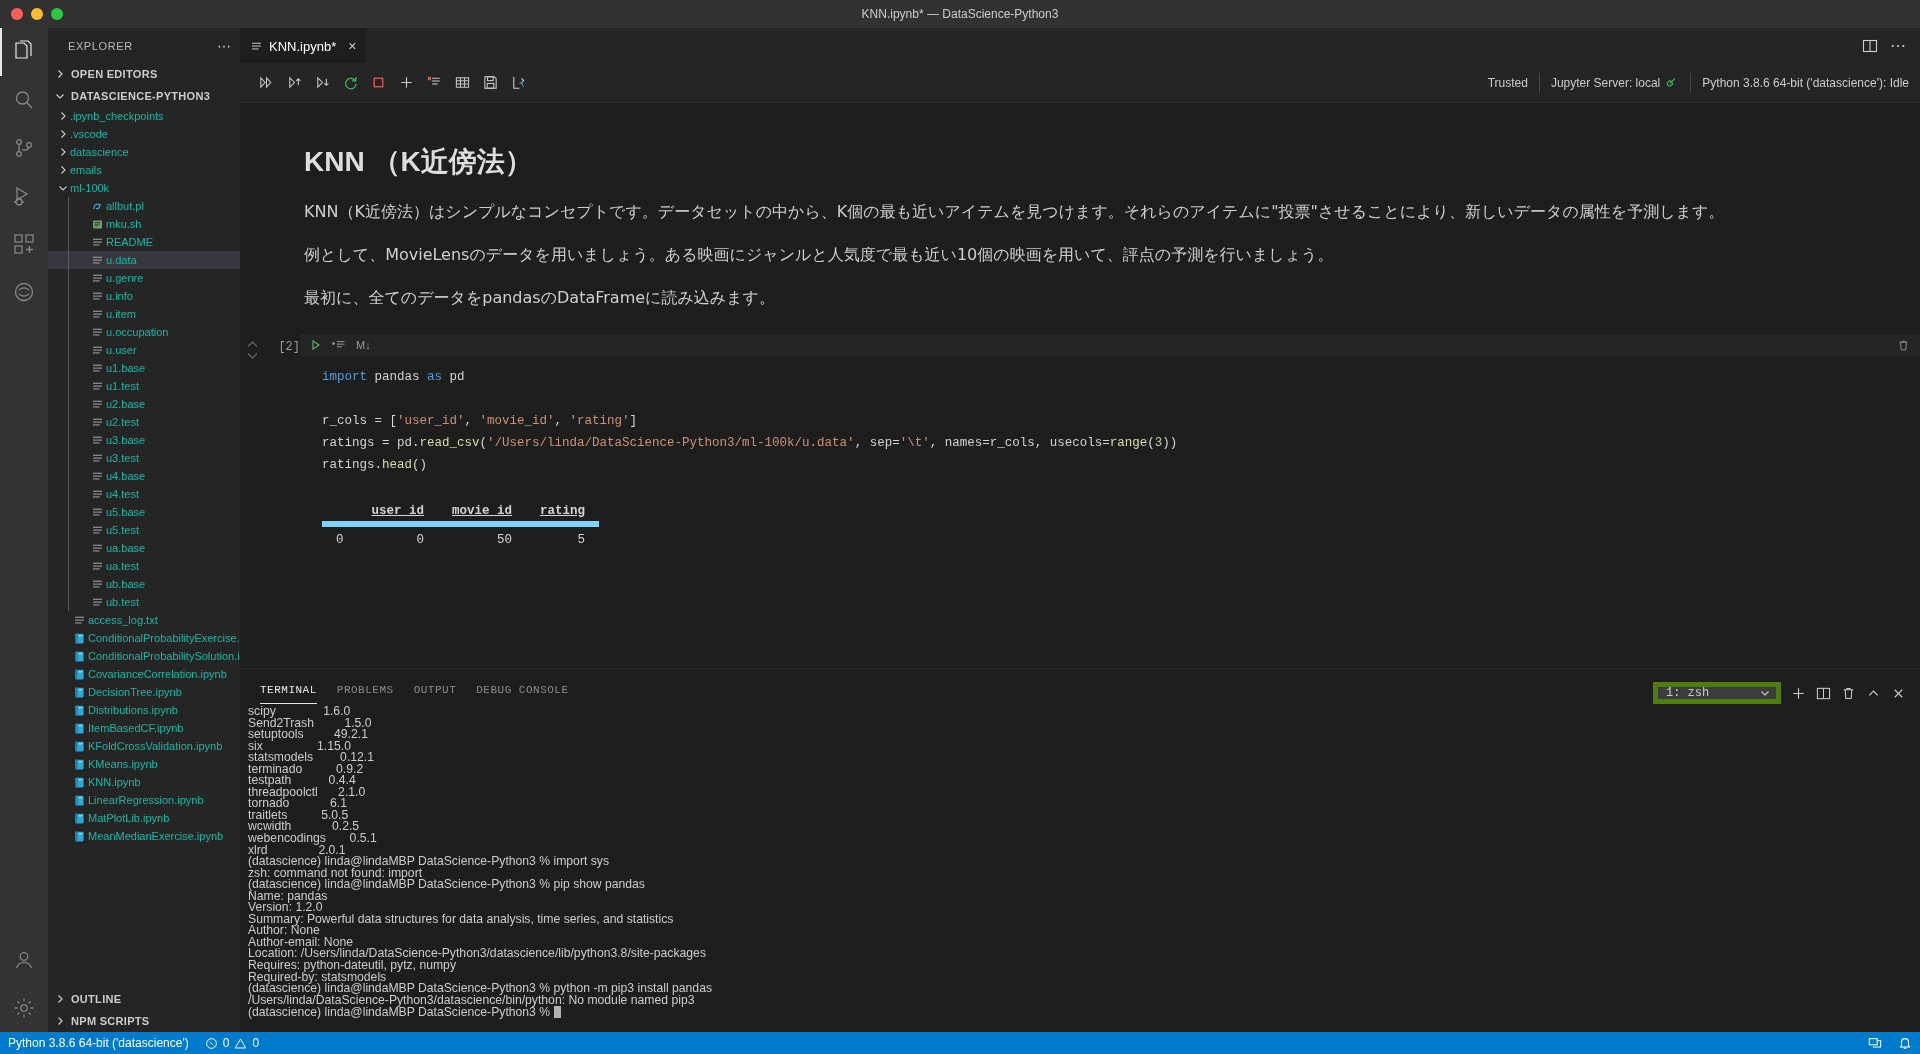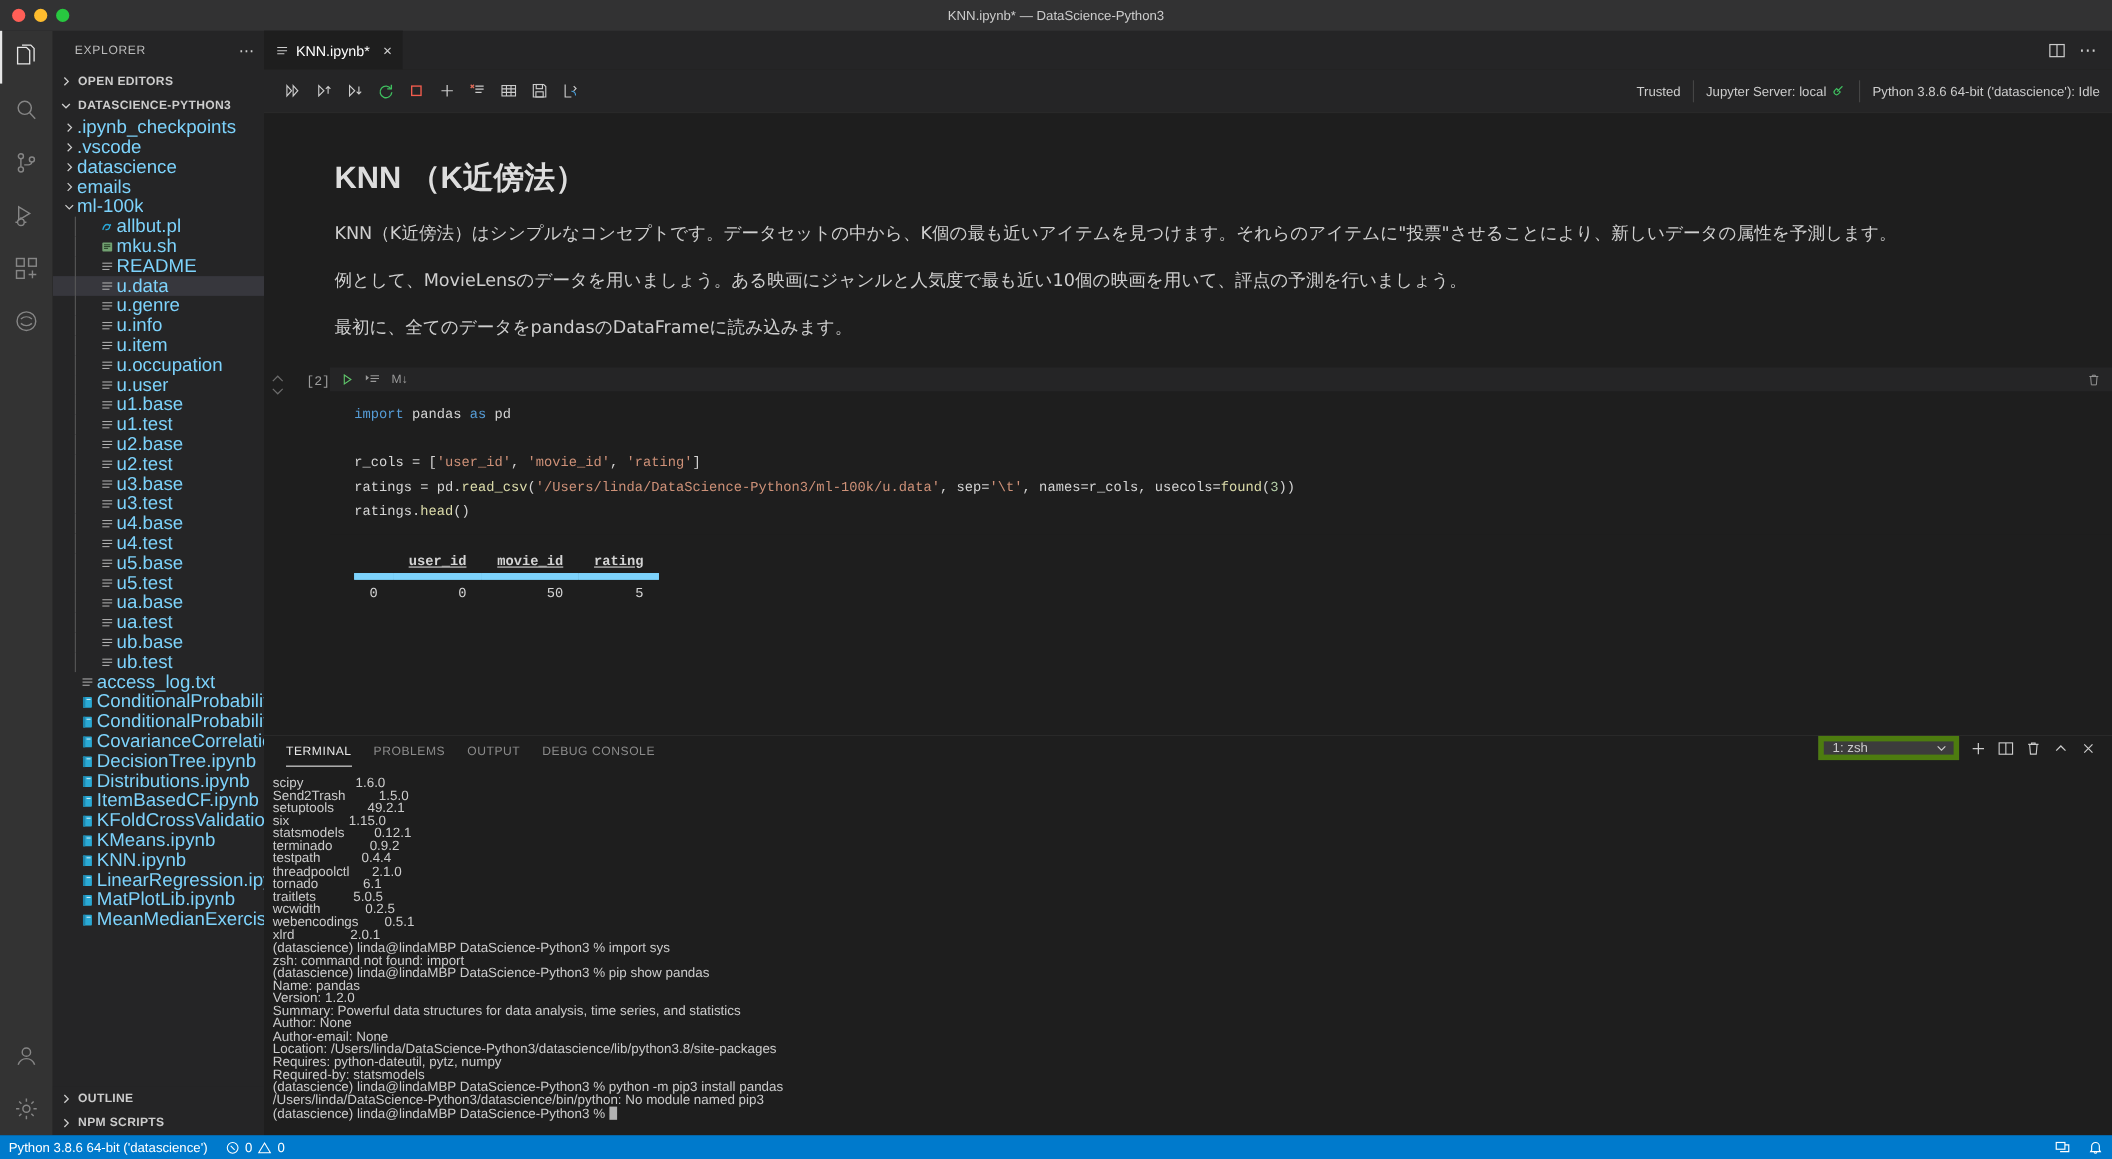--- a/index.html
+++ b/index.html
@@ -55,22 +55,22 @@
     flex: 0 0 35px;
   }
   .sb-dots { color: #cccccc; font-size: 14px; cursor: pointer; letter-spacing: 1px; }
   .sb-section {
     height: 22px; display: flex; align-items: center; gap: 3px; padding-left: 4px;
     color: #cccccc; font-size: 11px; font-weight: bold; letter-spacing: .3px; cursor: pointer;
   }
   .chev { width: 16px; height: 16px; display: inline-flex; align-items: center; justify-content: center; color: #cccccc; flex: 0 0 16px; }
   .tree { flex: 1 1 auto; overflow: hidden; position: relative; }
   .row {
-    height: 18px; display: flex; align-items: center; color: #7dd3fc;
-    font-size: 17px; white-space: nowrap; cursor: pointer; position: relative;
+    height: 18px; display: flex; align-items: center; color: #14b8a6;
+    font-size: 11px; white-space: nowrap; cursor: pointer; position: relative;
   }
   .row.sel { background: #37373d; }
   .row .indent { flex: 0 0 auto; }
   .row .twisty { width: 14px; flex: 0 0 14px; display: flex; align-items: center; justify-content: center; color: #cccccc; }
   .row .ficon { width: 18px; flex: 0 0 18px; display: flex; align-items: center; justify-content: center; }
   .row .lbl { overflow: hidden; text-overflow: clip; }
   .guide { position: absolute; width: 1px; background: #585858; top: 0; bottom: 0; }
 
   .sb-bottom { flex: 0 0 auto; }
   .sb-bottom .sb-section { background: #252526; }
@@ -135,21 +135,21 @@
   .out-table {
     font-family: "Liberation Mono", monospace; font-size: 12.5px; color: #d4d4d4;
     padding: 18px 0 0 22px;
   }
   .out-table table { border-collapse: collapse; }
   .out-table th { font-weight: bold; padding: 0 14px 3px 14px; text-align: center; border-bottom: 6px solid #7dd3fc; text-decoration: underline; }
   .out-table td { padding: 6px 14px 0 14px; text-align: right; }
 
   
   .panel { height: 364px; flex: 0 0 364px; background: #1e1e1e; border-top: 1px solid #2b2b2b; display: flex; flex-direction: column; }
-  .panel-head { height: 35px; flex: 0 0 35px; display: flex; align-items: flex-start; padding-left: 20px; }
+  .panel-head { height: 35px; flex: 0 0 35px; display: flex; align-items: flex-end; padding-left: 20px; font-family: Liberation Mono, monospace; }
   .ptab {
     font-size: 11px; letter-spacing: .5px; color: #8b8b8b; margin-right: 20px; cursor: pointer;
     position: relative; padding: 8px 0 8px 0; text-transform: uppercase;
   }
   .ptab.active { color: #e7e7e7; }
   .ptab.active::after { content: ""; position: absolute; left: 0; right: 0; bottom: 0; height: 1px; background: #e7e7e7; }
   .panel-actions { margin-left: auto; display: flex; align-items: center; gap: 10px; padding-right: 14px; color: #cccccc; }
   .term-select {
     height: 22px; min-width: 128px; background: #3c3c3c; border: 5px solid #4d7c0f; color: #cccccc;
     font-size: 12px; display: flex; align-items: center; justify-content: space-between;
@@ -908,21 +908,21 @@
                 <span class="spacer"></span>
                 <span>
                   <svg width="13" height="13" viewBox="0 0 16 16" fill="none" stroke="#9b9b9b" stroke-width="1.05">
                     <path d="M3 4h10M6.3 4V2.6h3.4V4M4.4 4l.8 9.4h5.6L11.6 4"></path>
                   </svg>
                 </span>
               </div>
               <div class="code-area" id="code-area"><span class="k-plain"><span class="k-imp">import</span> pandas <span class="k-imp">as</span> pd</span>
 <span class="k-plain"></span>
 <span class="k-plain">r_cols = [<span class="k-str">'user_id'</span>, <span class="k-str">'movie_id'</span>, <span class="k-str">'rating'</span>]</span>
-<span class="k-plain">ratings = pd.<span class="k-fn">read_csv</span>(<span class="k-str">'/Users/linda/DataScience-Python3/ml-100k/u.data'</span>, sep=<span class="k-str">'\t'</span>, names=r_cols, usecols=<span class="k-fn">found</span>(<span class="k-num">3</span>))</span>
+<span class="k-plain">ratings = pd.<span class="k-fn">read_csv</span>(<span class="k-str">'/Users/linda/DataScience-Python3/ml-100k/u.data'</span>, sep=<span class="k-str">'\t'</span>, names=r_cols, usecols=<span class="k-fn">range</span>(<span class="k-num">3</span>))</span>
 <span class="k-plain">ratings.<span class="k-fn">head</span>()</span></div>
               <div class="out-table">
                 <table id="out-table">
                     <thead>
                       <tr>
                         <th></th>
                         <th>user_id</th>
                         <th>movie_id</th>
                         <th>rating</th>
                       </tr>

